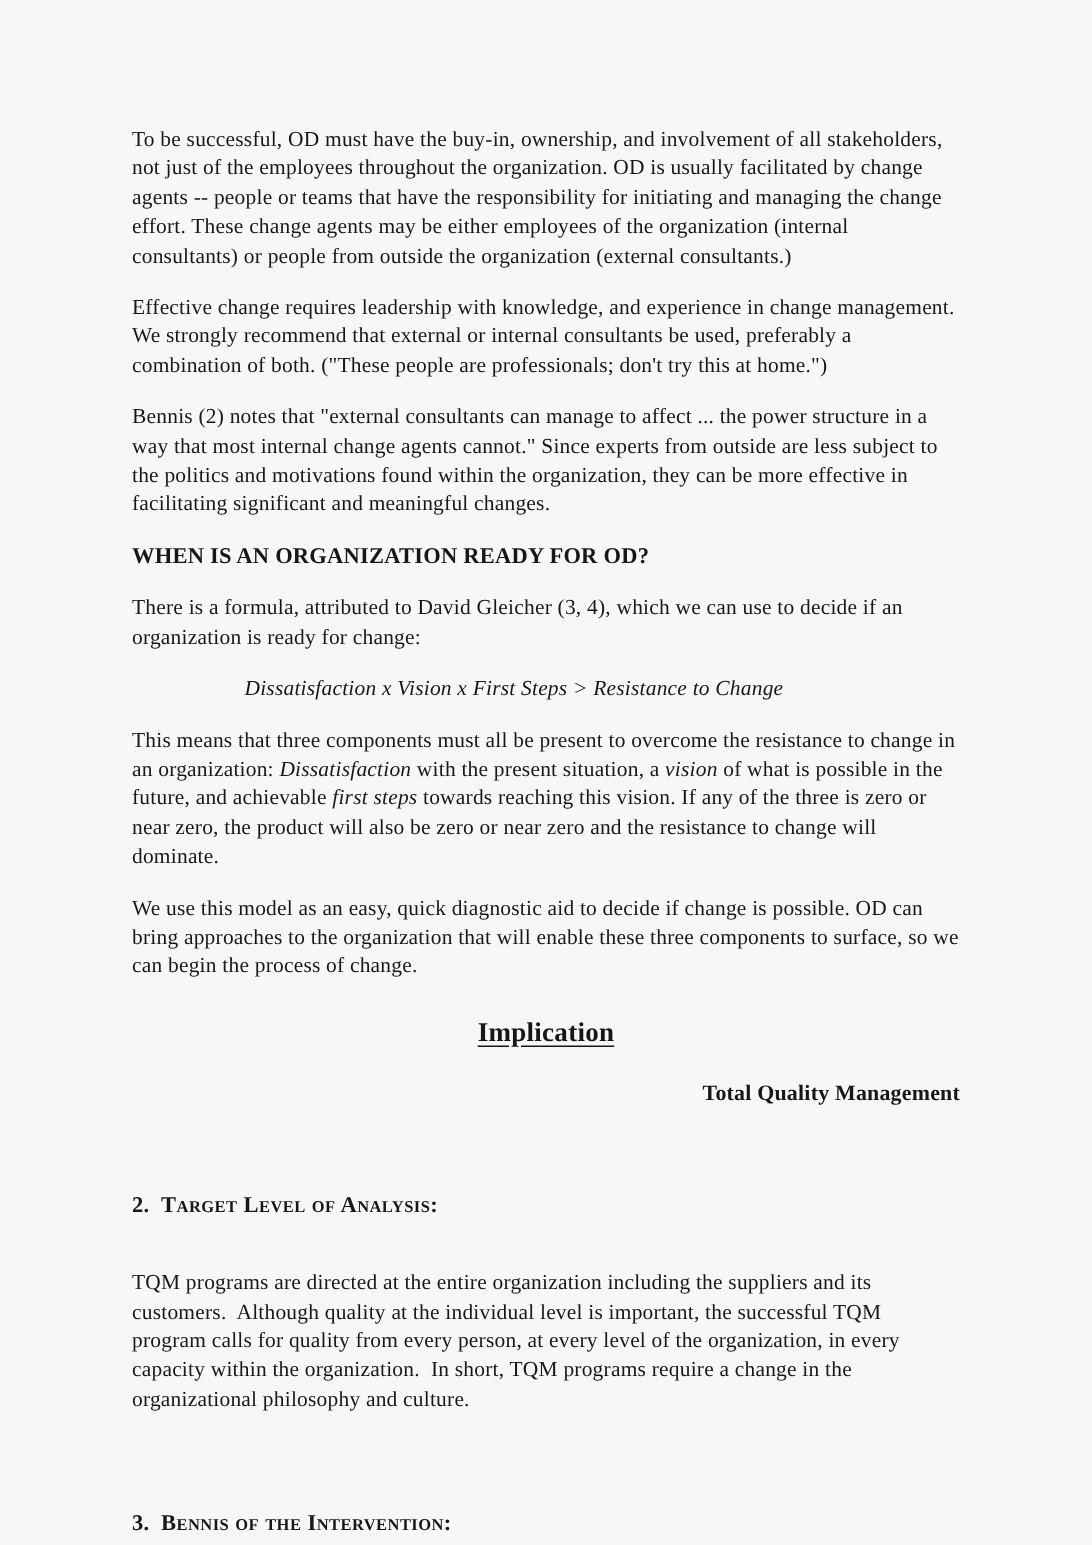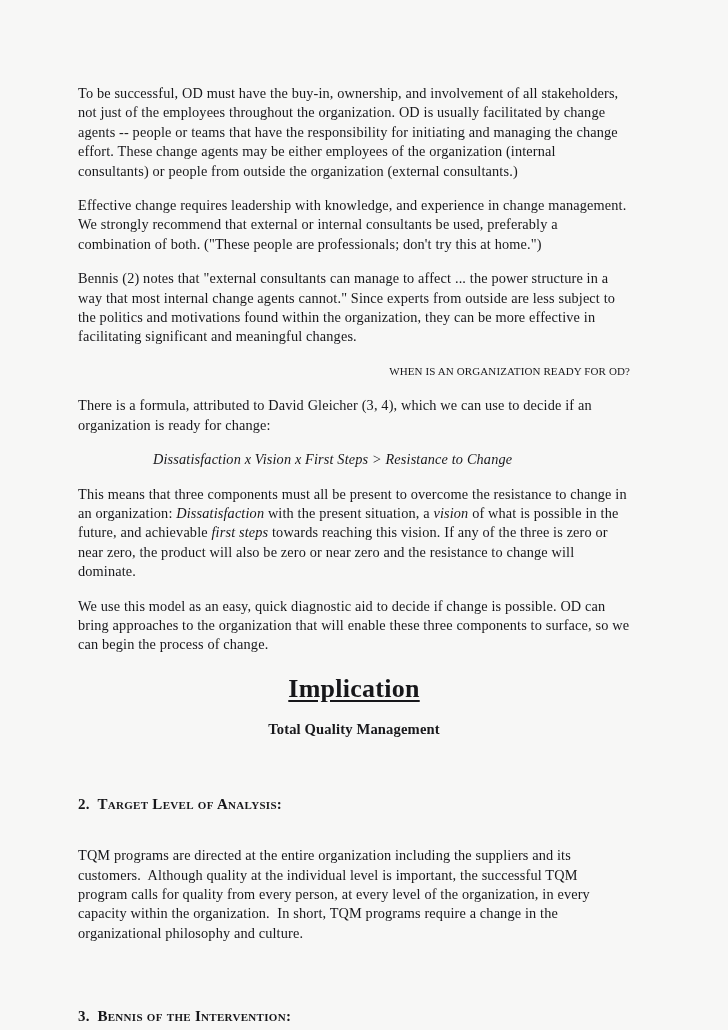--- a/index.html
+++ b/index.html
@@ -18,69 +18,68 @@
   .page {
     position: relative;
     width: 728px;
     height: 1030px;
     background: #f7f7f6;
     box-sizing: border-box;
     padding: 0;
   }
   .content {
     position: absolute;
-    left: 78px;
+    left: 88px;
     top: 84px;
     width: 552px;
   }
   p.body-para {
     margin: 0 0 15px 0;
     font-size: 14.3px;
     line-height: 19.4px;
     text-align: left;
     letter-spacing: 0.01em;
     white-space: pre-wrap;
   }
   p.body-para:last-child {
     margin-bottom: 0;
   }
   .plain-heading {
     margin: 0 0 15px 0;
-    font-size: 11px;
+    font-size: 15px;
     line-height: 19.4px;
-    font-weight: normal;
+    font-weight: bold;
     letter-spacing: 0.01em;
-    text-align: right;
   }
   .formula-line {
     margin: 0 0 15px 0;
     padding-left: 75px;
     font-size: 14.3px;
     line-height: 19.4px;
     font-style: italic;
     letter-spacing: 0.01em;
   }
   em {
   }
   .implication-title {
     margin: 21px 0 0 0;
-    font-size: 26px;
+    font-size: 18px;
     line-height: 25px;
     font-weight: bold;
     text-align: center;
     text-decoration: underline;
     text-underline-offset: 3px;
     letter-spacing: 0.01em;
   }
   .subtitle {
     margin: 19px 0 0 0;
     font-size: 14.6px;
     line-height: 19px;
     font-weight: bold;
-    text-align: center;
+    text-align: right;
     letter-spacing: 0.01em;
   }
   .section-heading {
     margin: 0;
     font-size: 15px;
     line-height: 19.4px;
     font-weight: bold;
     letter-spacing: 0.01em;
   }
   .section-heading .num {

